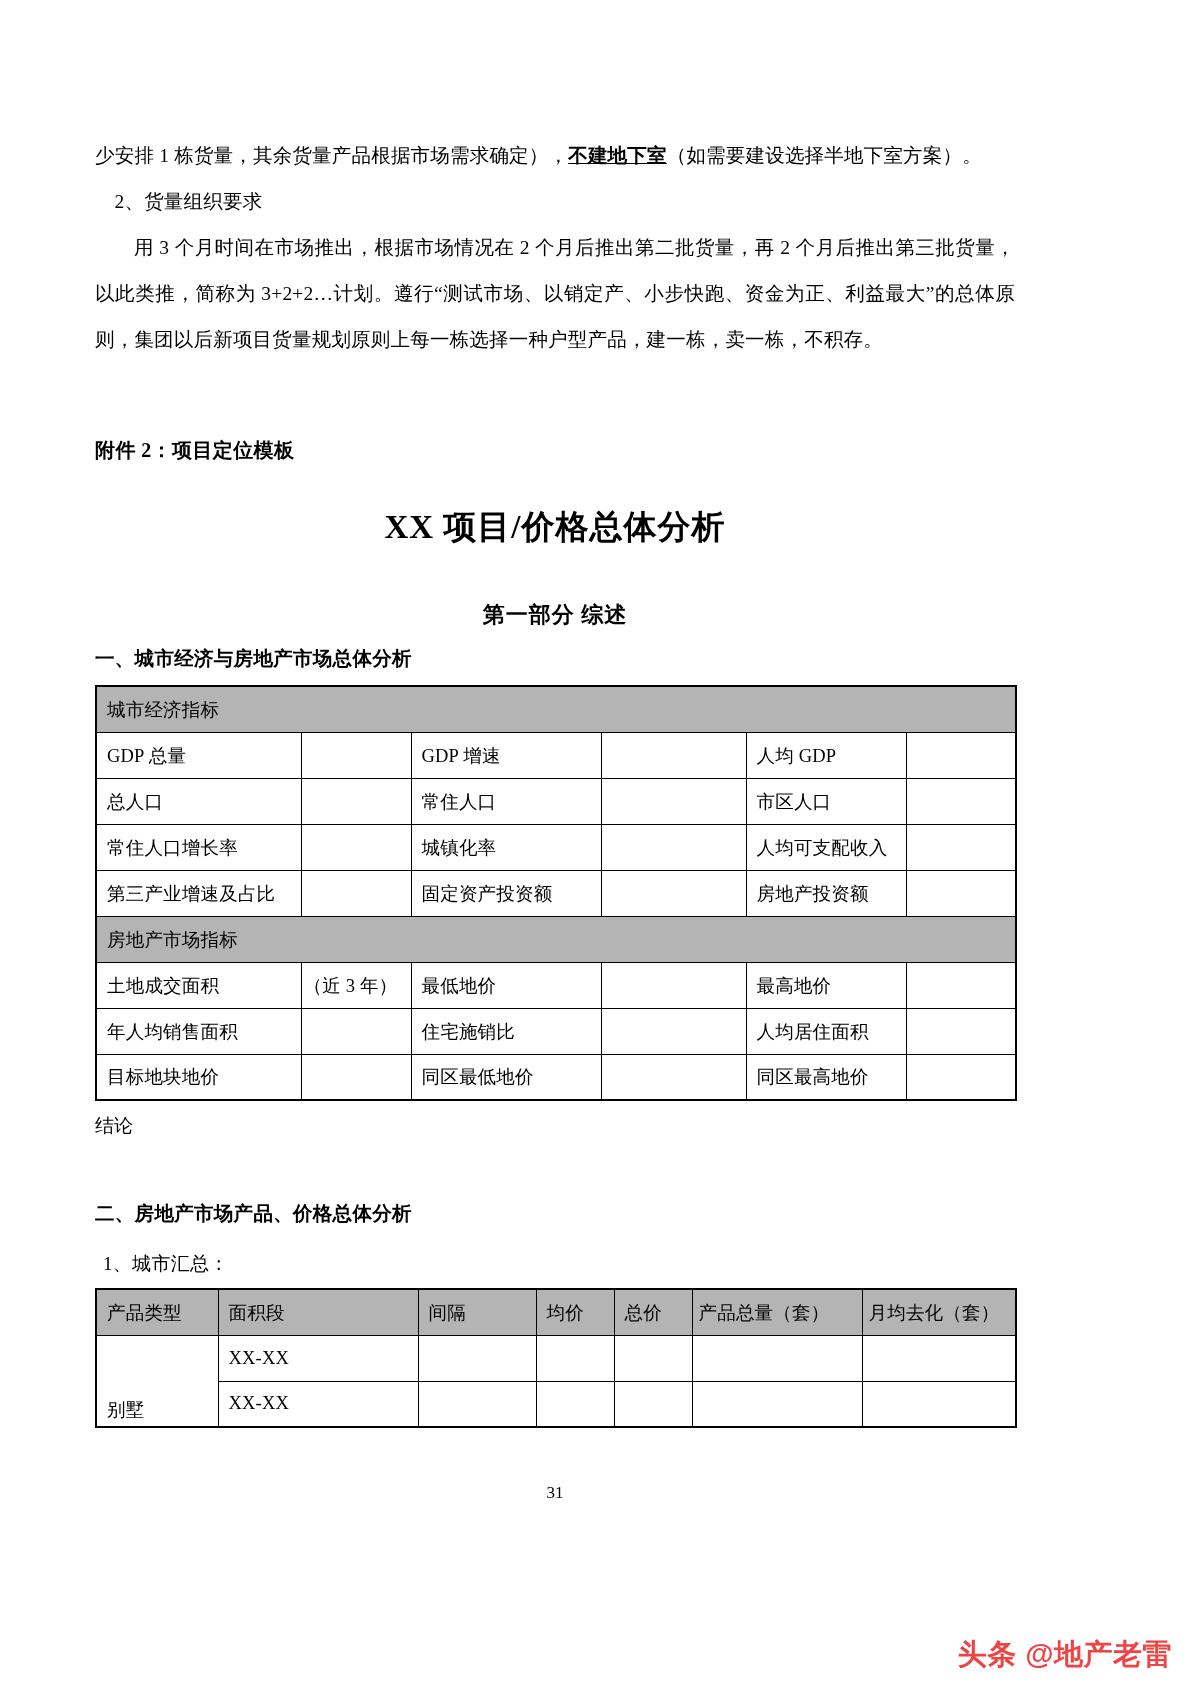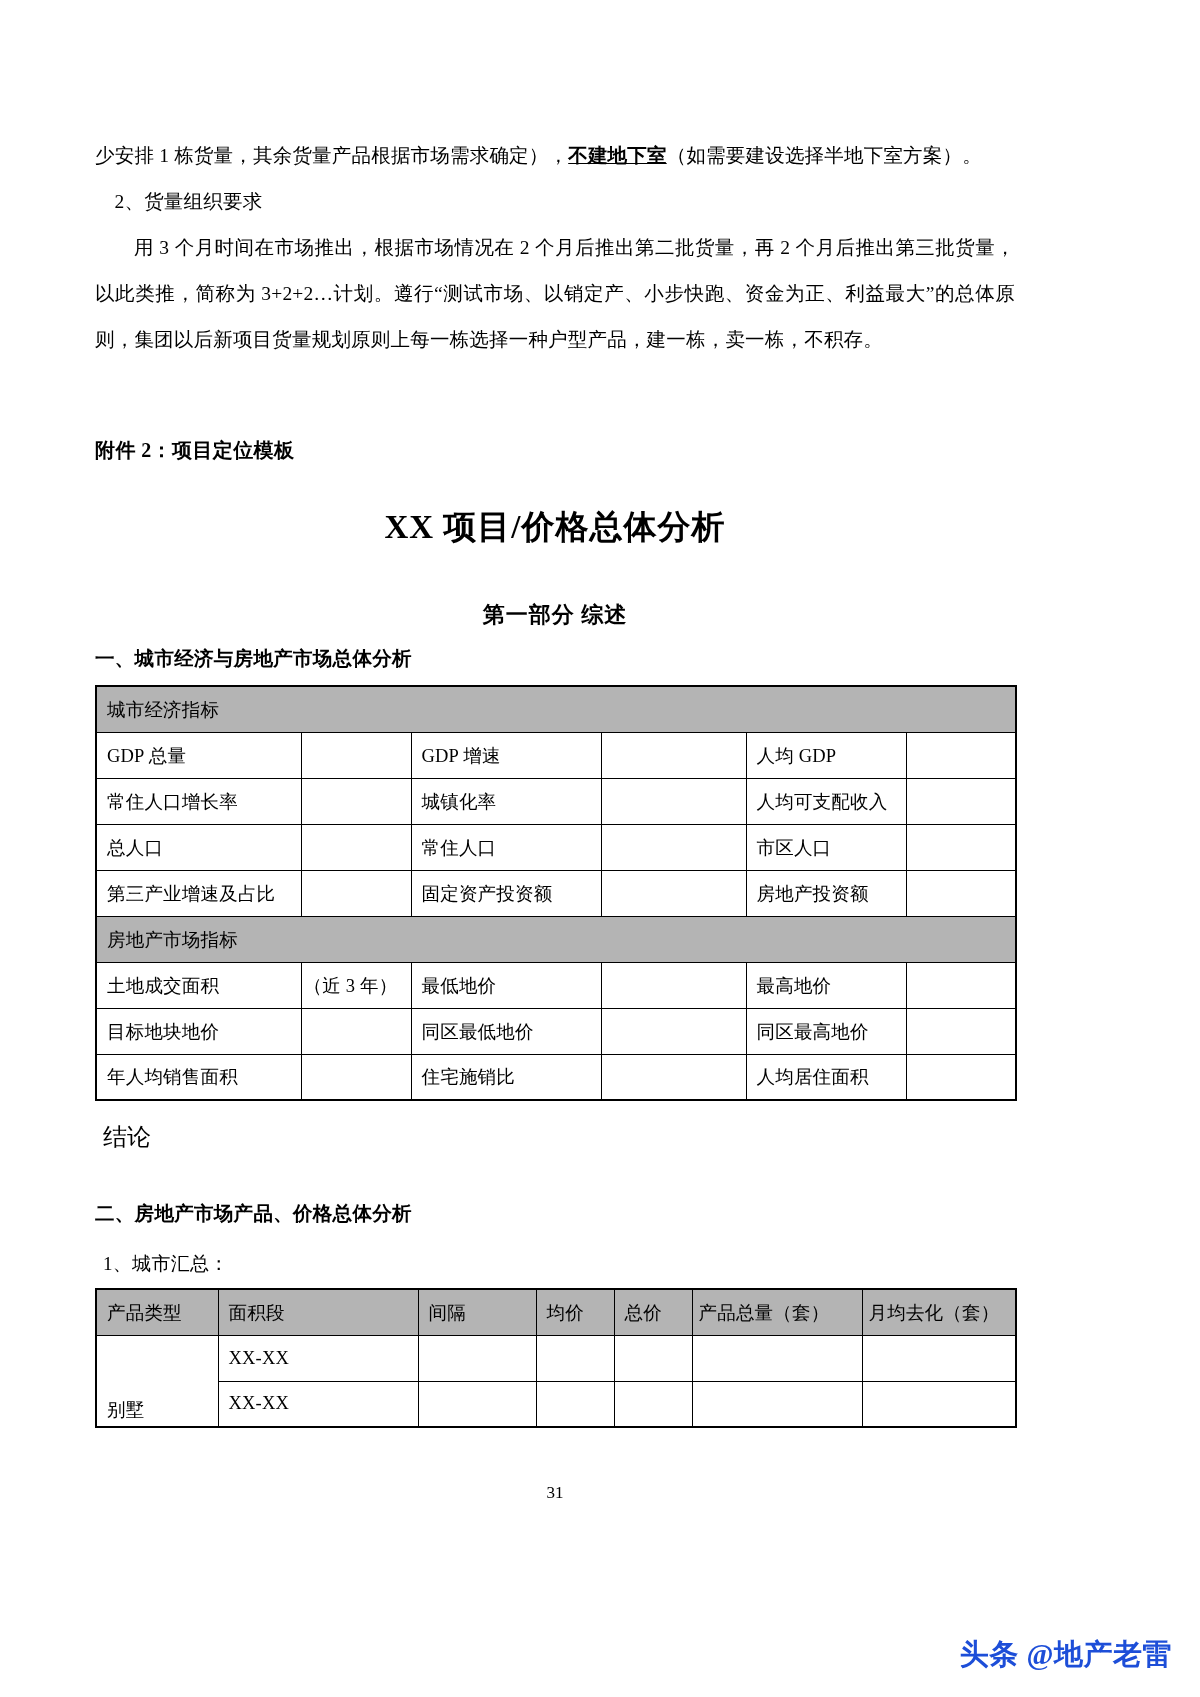--- a/index.html
+++ b/index.html
@@ -71,22 +71,22 @@
     font-weight: bold;
     letter-spacing: 0.3px;
     margin: 0;
   }
   .sub-head {
     font-size: 19px;
     letter-spacing: 0.3px;
     margin: 8px;
   }
   .plain-line {
-    font-size: 24px;
-    margin: 8px;
+    font-size: 19px;
+    margin: 0;
   }
 
   
   table.doc-tbl {
     border-collapse: collapse;
     width: 920px;
     table-layout: fixed;
   }
   table.doc-tbl td,
   table.doc-tbl th {
@@ -115,22 +115,22 @@
   
   .abs { position: absolute; }
 
   
   .watermark {
     position: absolute;
     right: 28px;
     bottom: 22px;
     font-size: 29px;
     font-weight: bold;
-    color: #1d4ed8;
-    font-family: Liberation Serif, serif;
+    color: #ef4444;
+    font-family: Liberation Sans, sans-serif;
     letter-spacing: 0.5px;
     white-space: nowrap;
   }
   .pagenum {
     position: absolute;
     left: 0;
     width: 920px;
     text-align: center;
     font-size: 17px;
   }
@@ -181,34 +181,34 @@
           <tr>
             <td>GDP 总量</td>
             <td></td>
             <td>GDP 增速</td>
             <td></td>
             <td>人均 GDP</td>
             <td></td>
           </tr>
 
           <tr>
+            <td>总人口</td>
+            <td></td>
+            <td>常住人口</td>
+            <td></td>
+            <td>市区人口</td>
+            <td></td>
+          </tr>
+
+          <tr>
             <td>常住人口增长率</td>
             <td></td>
             <td>城镇化率</td>
             <td></td>
             <td>人均可支配收入</td>
-            <td></td>
-          </tr>
-
-          <tr>
-            <td>总人口</td>
-            <td></td>
-            <td>常住人口</td>
-            <td></td>
-            <td>市区人口</td>
             <td></td>
           </tr>
 
           <tr>
             <td style="padding-right:2px;">第三产业增速及占比</td>
             <td></td>
             <td>固定资产投资额</td>
             <td></td>
             <td>房地产投资额</td>
             <td></td>
@@ -221,34 +221,34 @@
           <tr>
             <td>土地成交面积</td>
             <td style="padding:0 2px;">（近 3 年）</td>
             <td>最低地价</td>
             <td></td>
             <td>最高地价</td>
             <td></td>
           </tr>
 
           <tr>
+            <td>年人均销售面积</td>
+            <td></td>
+            <td>住宅施销比</td>
+            <td></td>
+            <td>人均居住面积</td>
+            <td></td>
+          </tr>
+
+          <tr>
             <td>目标地块地价</td>
             <td></td>
             <td>同区最低地价</td>
             <td></td>
             <td>同区最高地价</td>
-            <td></td>
-          </tr>
-
-          <tr>
-            <td>年人均销售面积</td>
-            <td></td>
-            <td>住宅施销比</td>
-            <td></td>
-            <td>人均居住面积</td>
             <td></td>
           </tr>
         </tbody>
       </table>
     </div>
 
     <div class="abs" style="left:0; top:1113px; width:920px;">
       <p class="plain-line">结论</p>
     </div>
 

